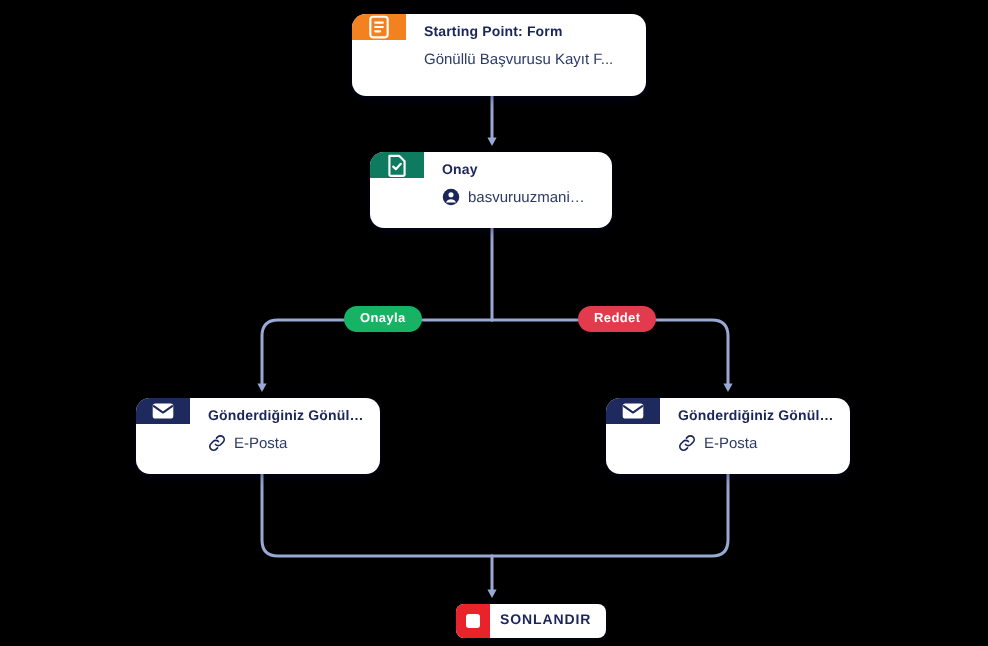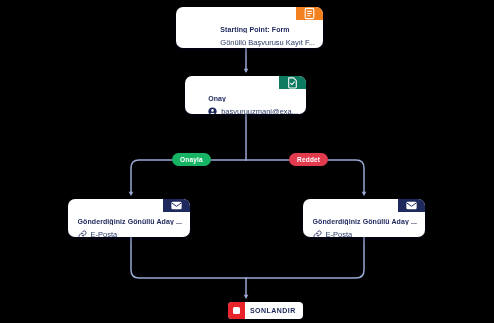--- a/index.html
+++ b/index.html
@@ -21,27 +21,26 @@
     left: 0;
     top: 0;
     width: 494px;
     height: 323px;
   }
 
   
   .node {
     position: absolute;
     display: flex;
-    align-items: flex-end;
+    align-items: flex-start;
     background: #ffffff;
     border-radius: 7px;
     box-shadow: 0 1px 3px rgba(10,20,60,0.30), 0 3px 8px rgba(10,20,60,0.16);
     overflow: hidden;
     z-index: 5;
-    flex-direction: column;
   }
   .node-icon {
     flex: 0 0 auto;
     width: 27px;
     display: flex;
     align-items: center;
     justify-content: center;
     color: #ffffff;
   }
   .node-body {

